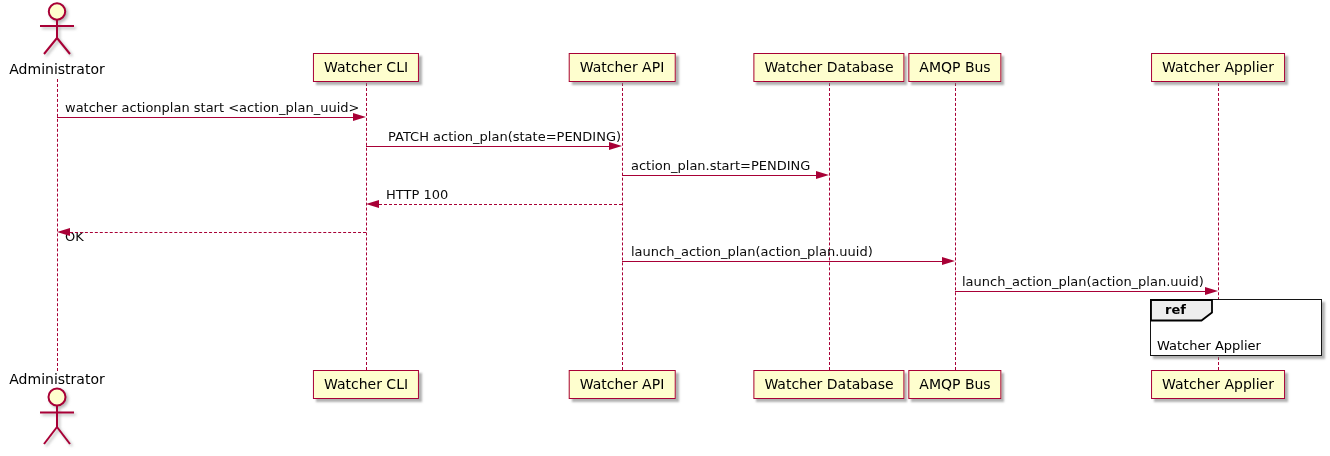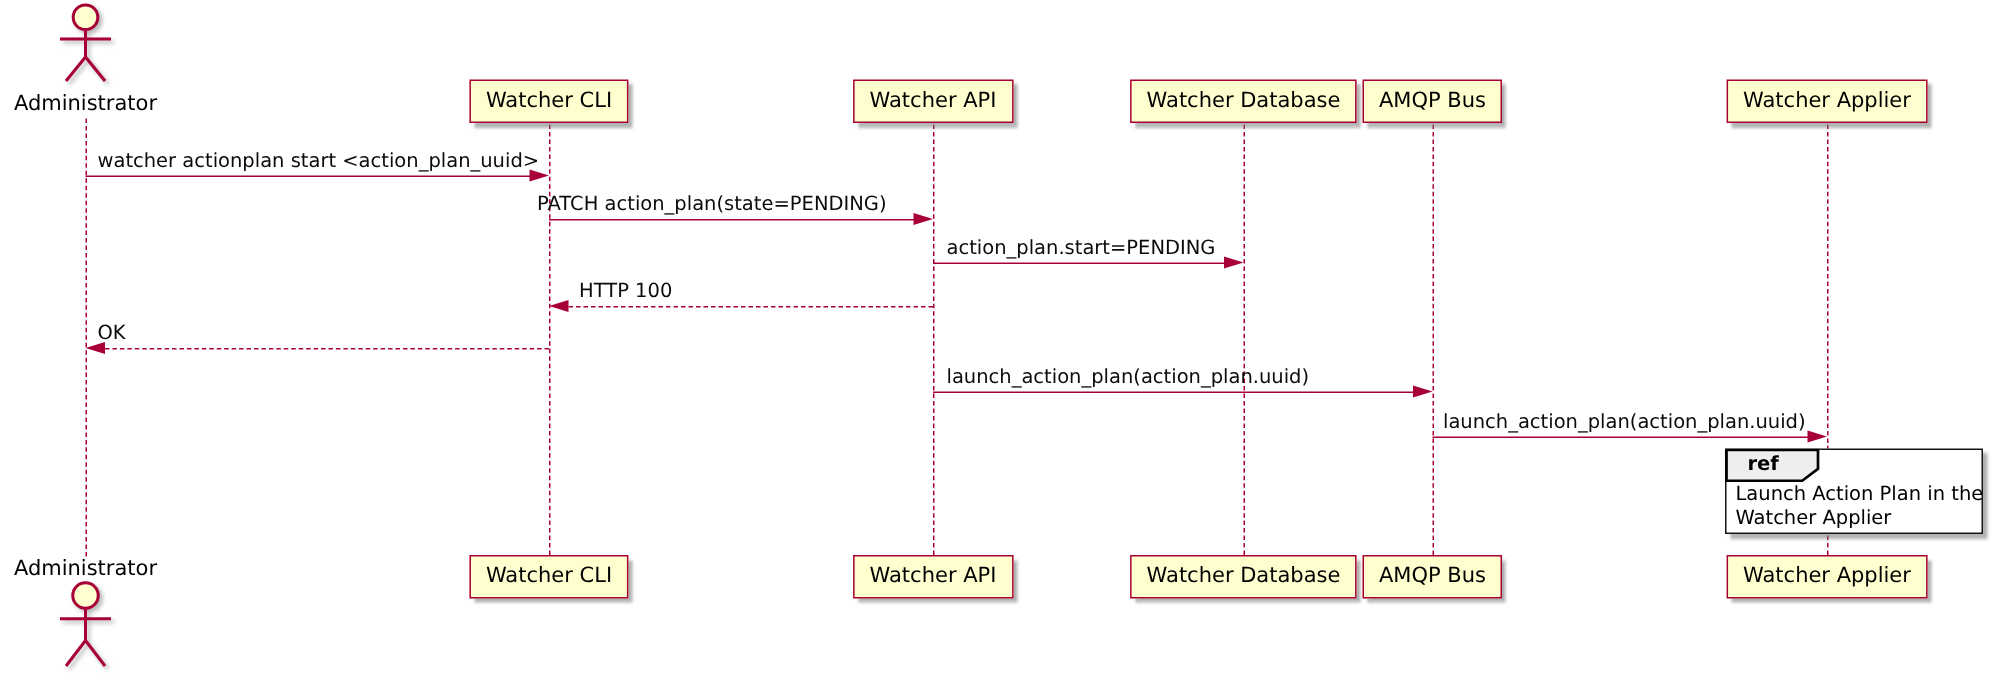--- a/index.html
+++ b/index.html
@@ -61,39 +61,39 @@
   <div class="pbox" style="left:955px; top:53px">AMQP Bus</div>
   <div class="pbox" style="left:1218px;top:53px">Watcher Applier</div>
 
   <div>
     <div class="msg-label" style="left:65px; top:100px">watcher actionplan start &lt;action_plan_uuid&gt;</div>
     <div class="mline solid" style="left:57px; top:117px; width:297px"></div>
     <div class="arr right" style="left:353px; top:113px"></div>
   </div>
 
   <div>
-    <div class="msg-label" style="left:358px; top:129px">PATCH action_plan(state=PENDING)</div>
+    <div class="msg-label" style="left:388px; top:129px">PATCH action_plan(state=PENDING)</div>
     <div class="mline solid" style="left:366px; top:146px; width:244px"></div>
     <div class="arr right" style="left:609px; top:142px"></div>
   </div>
 
   <div>
     <div class="msg-label" style="left:631px; top:158px">action_plan.start=PENDING</div>
     <div class="mline solid" style="left:622px; top:175px; width:195px"></div>
     <div class="arr right" style="left:816px; top:171px"></div>
   </div>
 
   <div>
     <div class="msg-label" style="left:386px; top:187px">HTTP 100</div>
     <div class="mline dashed" style="left:379px; top:204px; width:243px"></div>
     <div class="arr left" style="left:366px; top:200px"></div>
   </div>
 
   <div>
-    <div class="msg-label" style="left:65px; top:215px">OK</div>
+    <div class="msg-label" style="left:65px; top:229px">OK</div>
     <div class="mline dashed" style="left:70px; top:232px; width:296px"></div>
     <div class="arr left" style="left:57px; top:228px"></div>
   </div>
 
   <div>
     <div class="msg-label" style="left:631px; top:244px">launch_action_plan(action_plan.uuid)</div>
     <div class="mline solid" style="left:622px; top:261px; width:321px"></div>
     <div class="arr right" style="left:942px; top:257px"></div>
   </div>
 
@@ -101,21 +101,20 @@
     <div class="msg-label" style="left:962px; top:274px">launch_action_plan(action_plan.uuid)</div>
     <div class="mline solid" style="left:955px; top:291px; width:251px"></div>
     <div class="arr right" style="left:1205px; top:287px"></div>
   </div>
 
   <div class="ref-frame" style="left:1150px; top:299px; width:172px; height:57px">
     <svg style="position:absolute; left:-1px; top:-1px" width="64" height="23" viewBox="0 0 64 23">
       <path d="M1,1 H62 V13.5 L51.5,21.5 H1 Z" fill="#EEEEEE" stroke="#000000" stroke-width="1.8"></path>
     </svg>
     <div class="ref-keyword">ref</div>
-    <div class="ref-line" style="top:22px">Launch Action Plan in the</div>
     <div class="ref-line" style="top:38px">Watcher Applier</div>
   </div>
 
   <div class="pbox" style="left:366px; top:370px">Watcher CLI</div>
   <div class="pbox" style="left:622px; top:370px">Watcher API</div>
   <div class="pbox" style="left:829px; top:370px">Watcher Database</div>
   <div class="pbox" style="left:955px; top:370px">AMQP Bus</div>
   <div class="pbox" style="left:1218px;top:370px">Watcher Applier</div>
 
   <div class="actor-label" style="left:57px; top:371px">Administrator</div>

